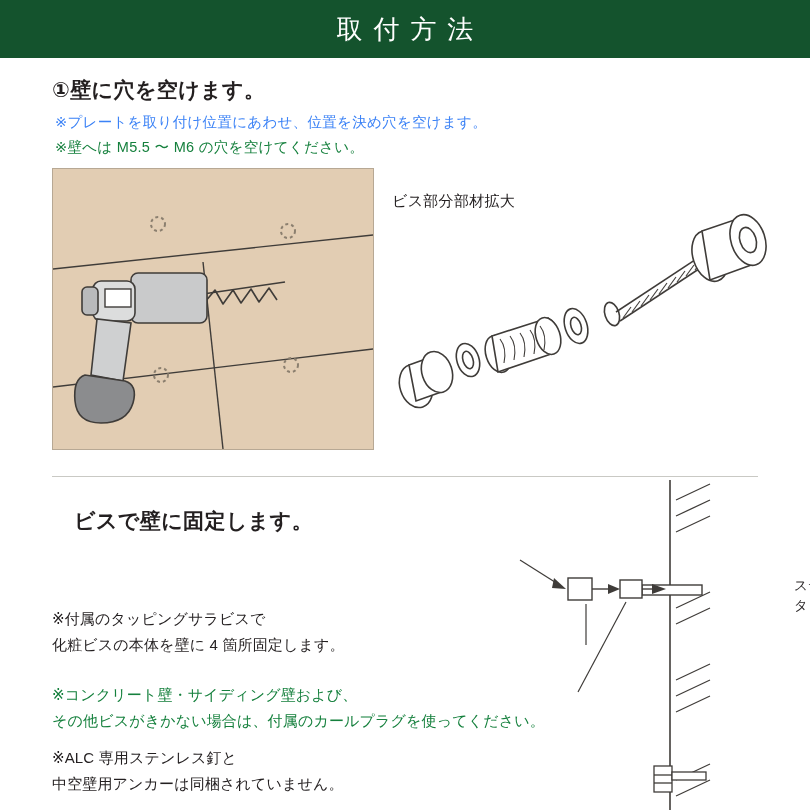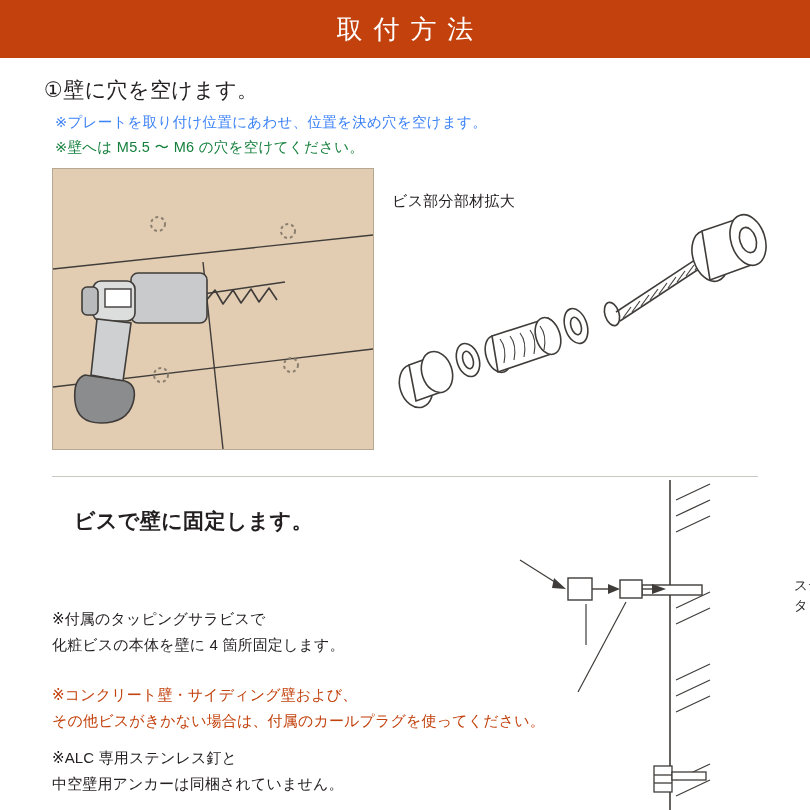--- a/index.html
+++ b/index.html
@@ -7,32 +7,32 @@
     width:810px;height:810px;
     background:#ffffff;
     font-family:"Liberation Sans","DejaVu Sans",sans-serif;
     color:#231f20;
     overflow:hidden;
     position:relative;
   }
   
   .header{
     position:absolute;left:0;top:0;width:810px;height:58px;
-    background:#c2410c;
+    background:#14532d;
     display:flex;align-items:center;justify-content:center;
   }
   .header-title{
     color:#ffffff;font-size:26px;letter-spacing:.42em;
     text-indent:.42em;font-weight:400;
   }
   
   .sec1{position:absolute;left:0;top:58px;width:810px;}
   .step1-title{
-    position:absolute;left:44px;top:18px;
-    font-size:21px;font-weight:400;letter-spacing:.02em;
+    position:absolute;left:52px;top:18px;
+    font-size:21px;font-weight:700;letter-spacing:.02em;
   }
   .step1-note1{
     position:absolute;left:55px;top:55px;
     font-size:14.5px;letter-spacing:.02em;color:#3b82f6;
   }
   .step1-note2{
     position:absolute;left:55px;top:80px;
     font-size:14.5px;letter-spacing:.02em;color:#15803d;
   }
   .drill-box{
@@ -54,21 +54,21 @@
     position:absolute;left:52px;top:85px;
     font-size:21px;font-weight:700;line-height:1.55;letter-spacing:.02em;
   }
   .step2-title .l2{display:block;margin-left:22px;font-family:Liberation Serif, serif;}
   .step2-note-a{
     position:absolute;left:52px;top:186px;
     font-size:15px;line-height:1.7;letter-spacing:.01em;
   }
   .step2-note-red{
     position:absolute;left:52px;top:262px;
-    font-size:15px;line-height:1.7;letter-spacing:.01em;color:#c2410c;
+    font-size:15px;line-height:1.7;letter-spacing:.01em;color:#15803d;
   }
   .step2-note-b{
     position:absolute;left:52px;top:325px;
     font-size:15px;line-height:1.7;letter-spacing:.01em;
   }
   .wall-art{position:absolute;left:390px;top:60px;width:400px;height:330px;}
   .lbl{position:absolute;font-size:13.5px;color:#231f20;letter-spacing:.01em;white-space:nowrap;}
   .lbl-stainless{left:404px;top:96px;line-height:1.45;}
 </style>
 </head>

